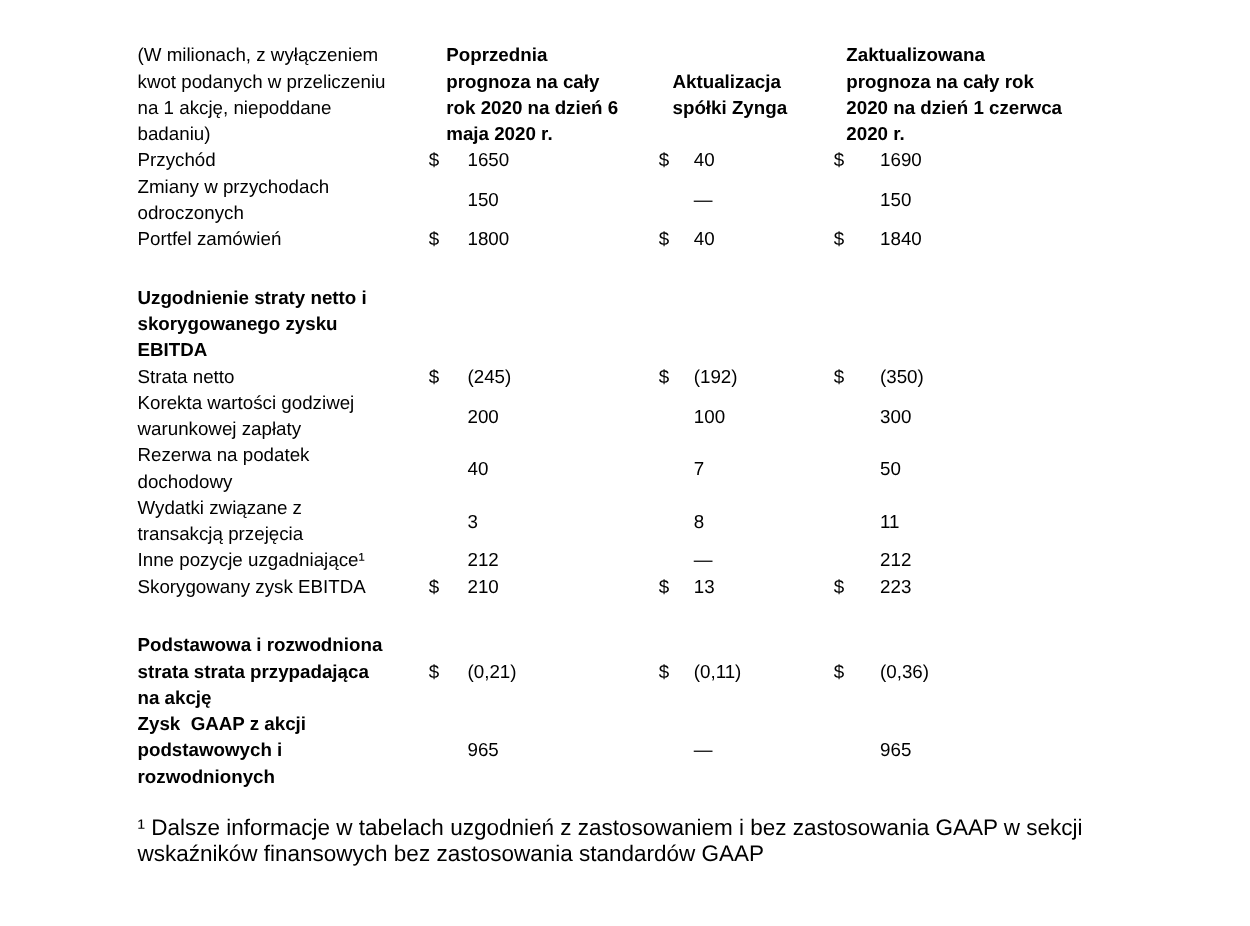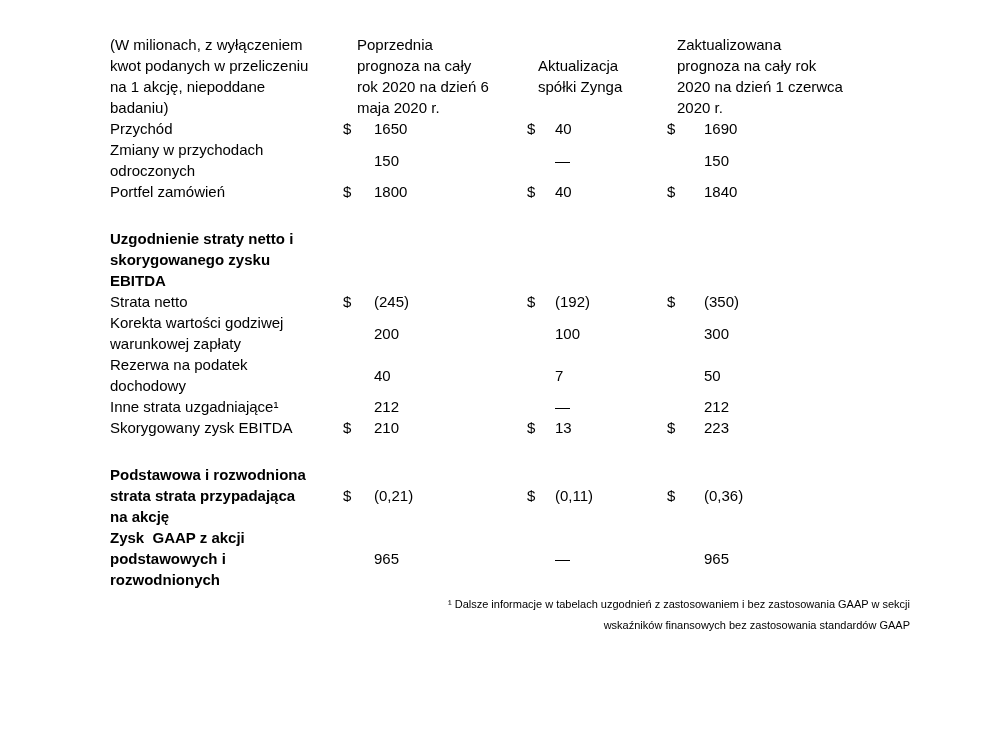--- a/index.html
+++ b/index.html
@@ -22,40 +22,39 @@
     padding: 0;
     font-size: 15px;
     line-height: 21px;
     font-weight: normal;
     text-align: left;
     vertical-align: middle;
   }
   
   thead th { vertical-align: top; }
   th.unit-note { white-space: pre-wrap; margin-left: 40px; }
-  th.col-h { font-weight: normal; white-space: pre-wrap; }
+  th.col-h { font-weight: bold; white-space: pre-wrap; }
   th.h1 { padding-left: 14px; }
   th.h2 { padding-left: 11px; vertical-align: middle; }
   th.h3 { padding-left: 10px; }
 
   
   td.label { white-space: pre-wrap; }
   td.title { font-weight: bold; }
   tbody.section tr.section-title-row td.label { padding-top: 4px; }
   
   tbody.section + tbody.section > tr:first-child > td { padding-top: 26px; }
   tbody.section + tbody.section > tr.section-title-row:first-child > td { padding-top: 26px; }
 
   .footnote {
-    margin-top: 4px;
-    font-size: 11px;
+    margin-top: 20px;
+    font-size: 18px;
     line-height: 21px;
     white-space: pre-wrap;
     width: 800px;
-    text-align: right;
   }
 </style>
 </head>
 <body>
 
 <div class="page">
   <table class="fin">
     <colgroup>
       <col style="width:233px">
       <col style="width:31px">
@@ -144,21 +143,31 @@
           <td class="label">Rezerwa na podatek
 dochodowy</td>
           <td class="d"></td>
           <td class="v">40</td>
           <td class="d"></td>
           <td class="v">7</td>
           <td class="d"></td>
           <td class="v">50</td>
         </tr>
         <tr>
-          <td class="label">Inne strata uzgadniające¹</td>
+          <td class="label">Wydatki związane z
+transakcją przejęcia</td>
+          <td class="d"></td>
+          <td class="v">3</td>
+          <td class="d"></td>
+          <td class="v">8</td>
+          <td class="d"></td>
+          <td class="v">11</td>
+        </tr>
+        <tr>
+          <td class="label">Inne pozycje uzgadniające¹</td>
           <td class="d"></td>
           <td class="v">212</td>
           <td class="d"></td>
           <td class="v">—</td>
           <td class="d"></td>
           <td class="v">212</td>
         </tr>
         <tr>
           <td class="label">Skorygowany zysk EBITDA</td>
           <td class="d">$</td>

